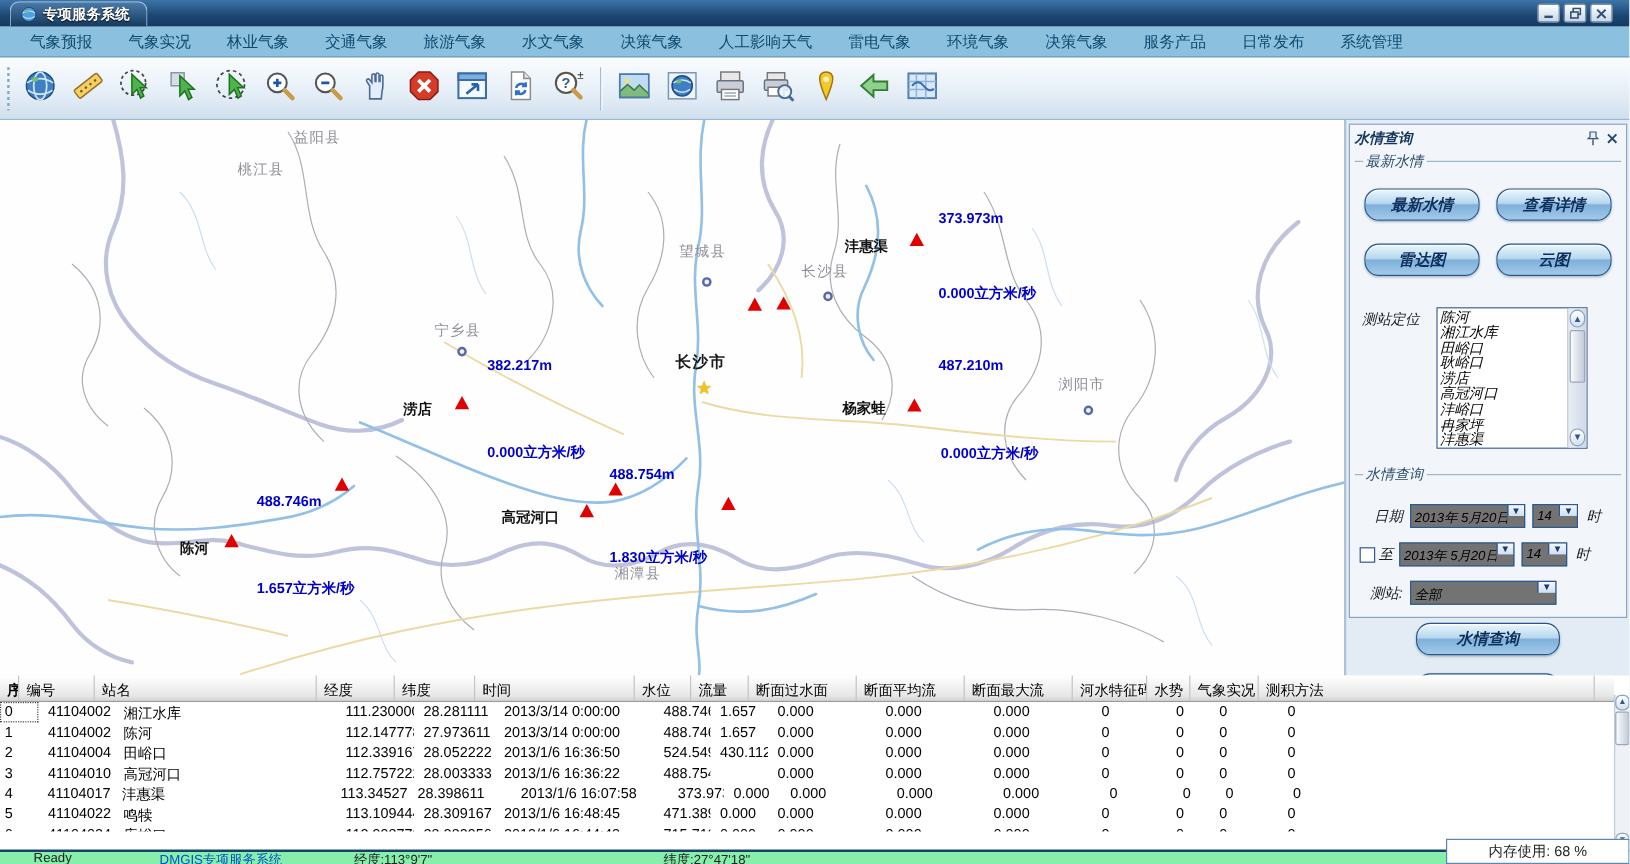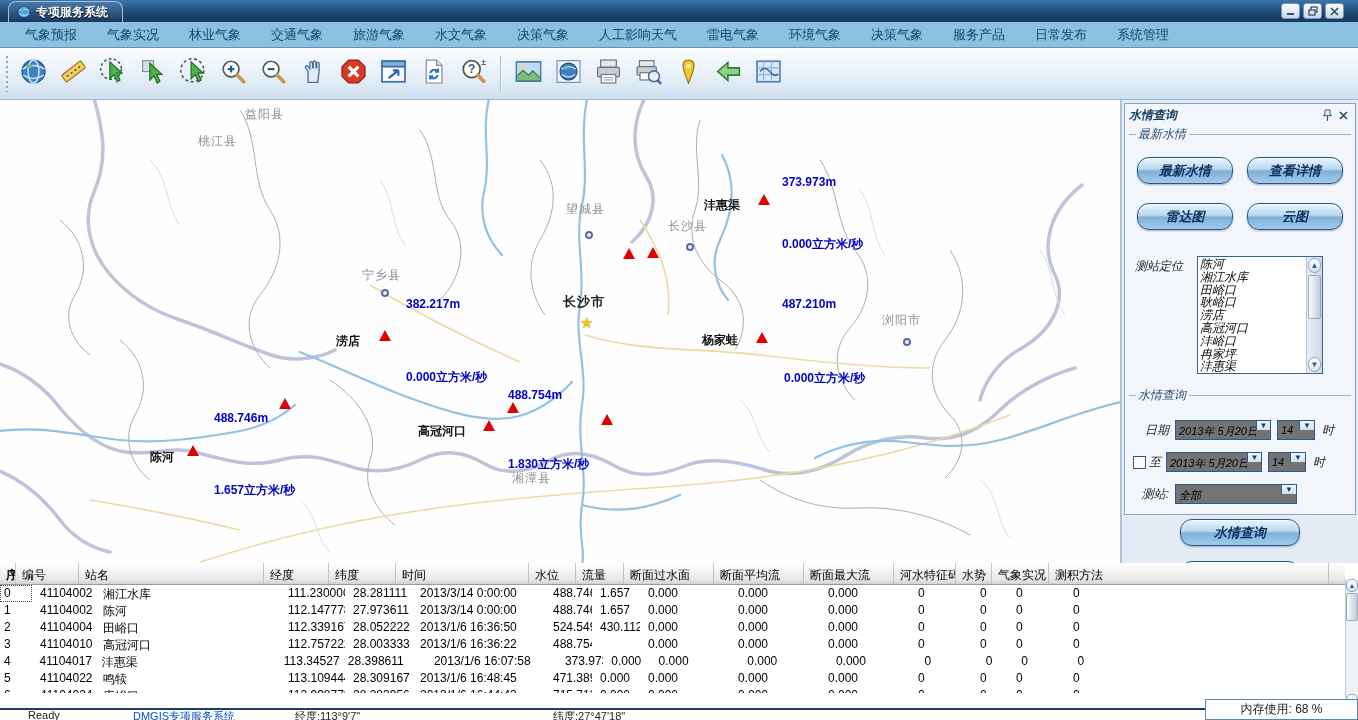--- a/index.html
+++ b/index.html
@@ -91,21 +91,21 @@
   .ocell { font-size:12px; color:#000; padding:1px 0 0 8px; overflow:hidden; white-space:nowrap; }
   .out-rows .orow:first-child .ocell:first-child { outline:1px dotted #444; outline-offset:-1px; }
   .out-vscroll { position:absolute; right:0; top:16px; width:13px; height:129px; background:#eef2f7; border-left:1px solid #c0ccd8;
       display:flex; flex-direction:column; }
   .ovs-btn { height:13px; background:linear-gradient(#ffffff,#d4e0ee); border:1px solid #8aa4c0; border-radius:5px;
       display:flex; align-items:center; justify-content:center; font-size:7px; color:#2a5a9c; margin:0 0 1px 0; }
   .ovs-track { flex:1; position:relative; }
   .ovs-thumb { position:absolute; left:0; right:0; top:0; height:28px; background:linear-gradient(90deg,#fafbfd,#c2ccd8); border:1px solid #9aa8ba; border-radius:2px; }
 
   
-  .statusbar { height:12px; background:#ffffff; border-top:2px solid #1b3d68; position:relative; font-size:11px; color:#222; }
+  .statusbar { height:12px; background:#86efac; border-top:2px solid #1b3d68; position:relative; font-size:11px; color:#222; }
   .sb-item { position:absolute; top:-1px; white-space:nowrap; }
   .sb-ready { left:28px; }
   .sb-app { left:133px; color:#0a50c8; }
   .sb-lon { left:295px; }
   .sb-lat { left:553px; }
   .memory-box { position:absolute; left:1205px; top:699px; width:153px; height:21px; background:#fff; border:1px solid #5a86b4;
       display:flex; align-items:center; justify-content:center; font-size:12px; color:#222; z-index:6; }
 </style>
 </head>
 <body>

